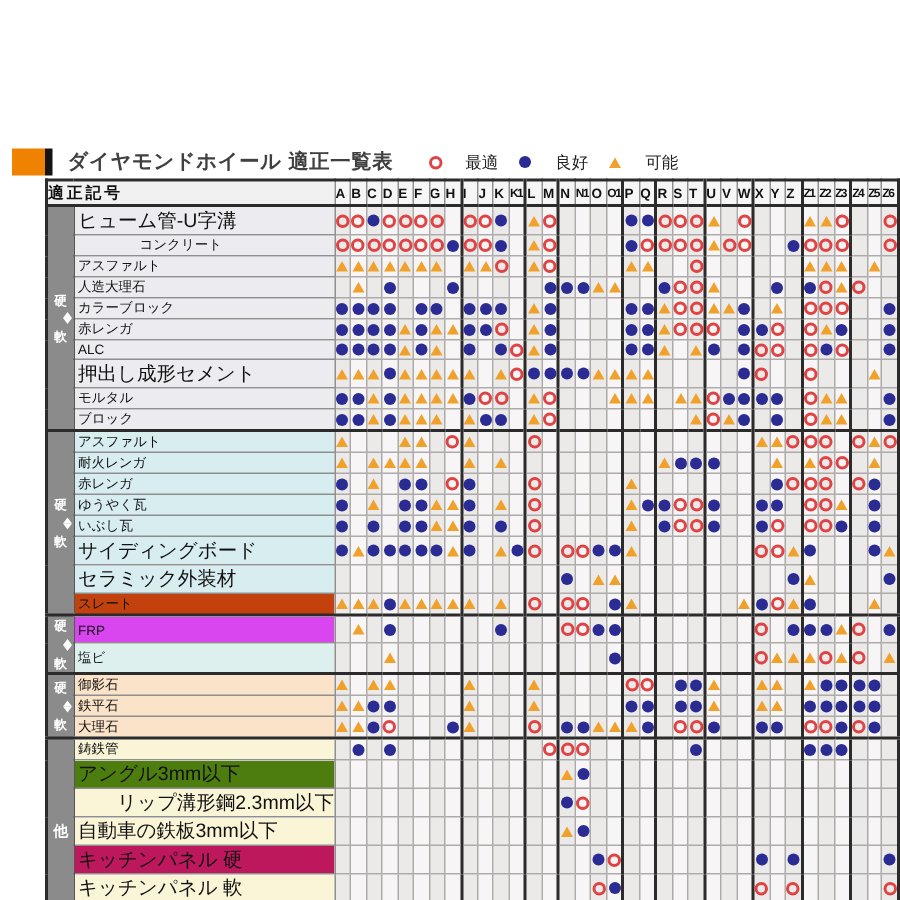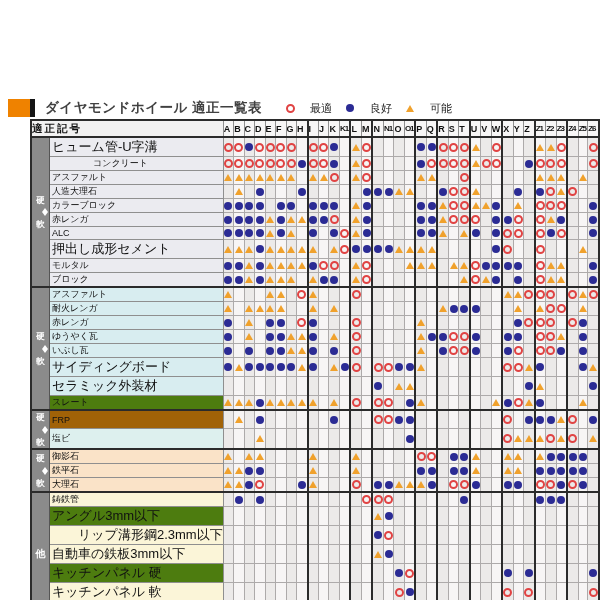--- a/index.html
+++ b/index.html
@@ -2668,21 +2668,21 @@
             <td class="cell">
               <div></div>
             </td>
             <td class="cell stripe">
               <div>
                 <span class="sy-g"></span>
               </div>
             </td>
           </tr>
           <tr>
-            <td class="lab" style="background: #4d7c0f;">スレート</td>
+            <td class="lab" style="background: #c2410c;">スレート</td>
             <td class="cell stripe">
               <div>
                 <span class="sy-k"></span>
               </div>
             </td>
             <td class="cell">
               <div>
                 <span class="sy-k"></span>
               </div>
             </td>
@@ -2832,21 +2832,21 @@
                   <div class="cat-name">樹脂系</div>
                   <div class="varrow">
                     <i class="up"></i>
                     <i class="ln"></i>
                     <i class="dn"></i>
                   </div>
                 </div>
                 <div class="hardness">軟</div>
               </div>
             </td>
-            <td class="lab" style="background: #a16207;">FRP</td>
+            <td class="lab" style="background: #d946ef;">FRP</td>
             <td class="cell stripe">
               <div></div>
             </td>
             <td class="cell">
               <div>
                 <span class="sy-k"></span>
               </div>
             </td>
             <td class="cell stripe">
               <div></div>
@@ -4015,21 +4015,21 @@
               <div></div>
             </td>
             <td class="cell">
               <div></div>
             </td>
             <td class="cell stripe">
               <div></div>
             </td>
           </tr>
           <tr>
-            <td class="lab sm" style="background: #4d7c0f;">キッチンパネル 硬</td>
+            <td class="lab sm" style="background: #be185d;">キッチンパネル 硬</td>
             <td class="cell stripe">
               <div></div>
             </td>
             <td class="cell">
               <div></div>
             </td>
             <td class="cell stripe">
               <div></div>
             </td>
             <td class="cell">

